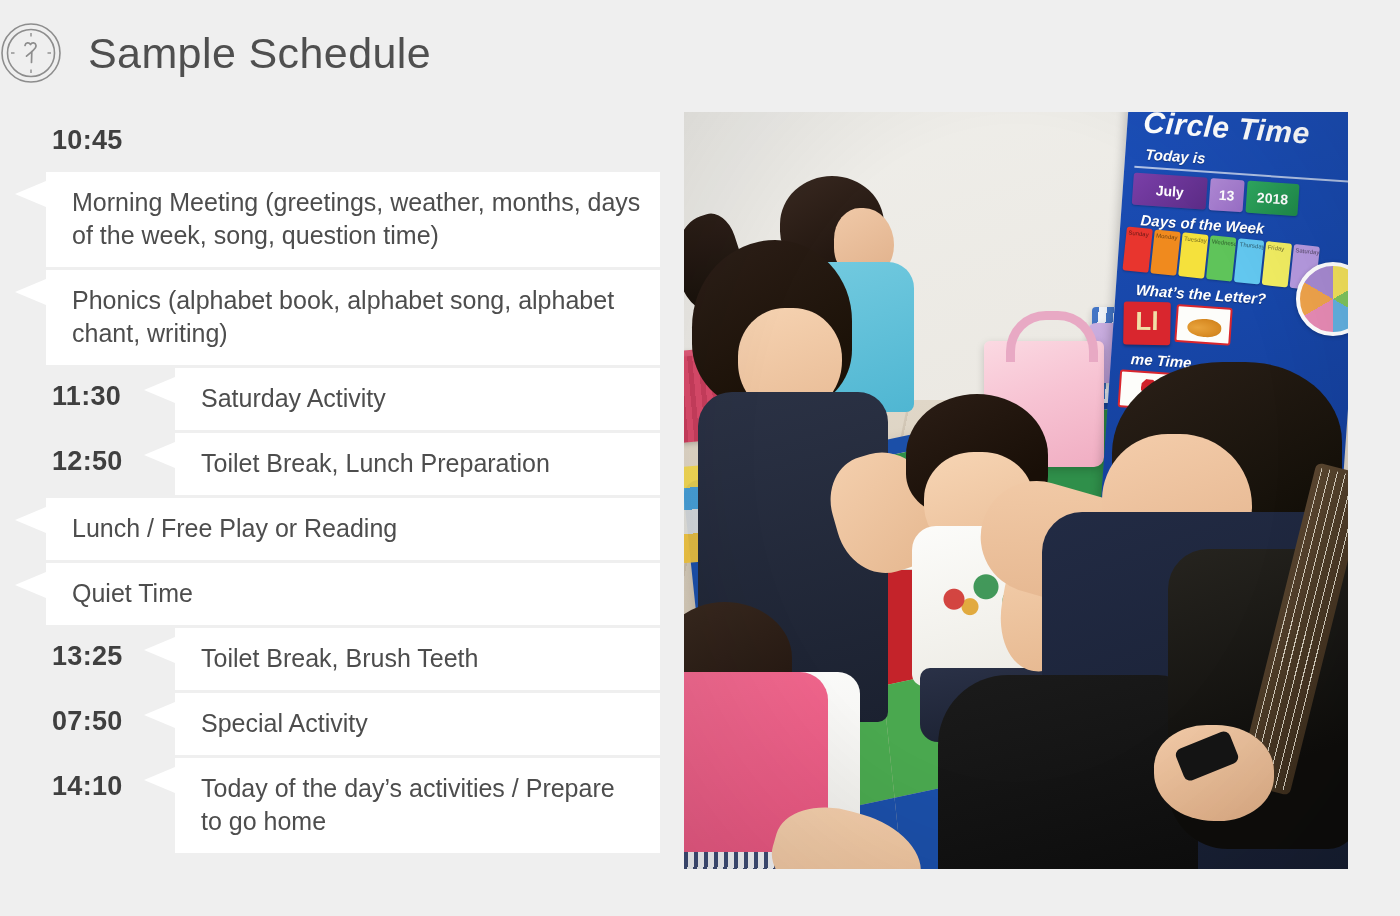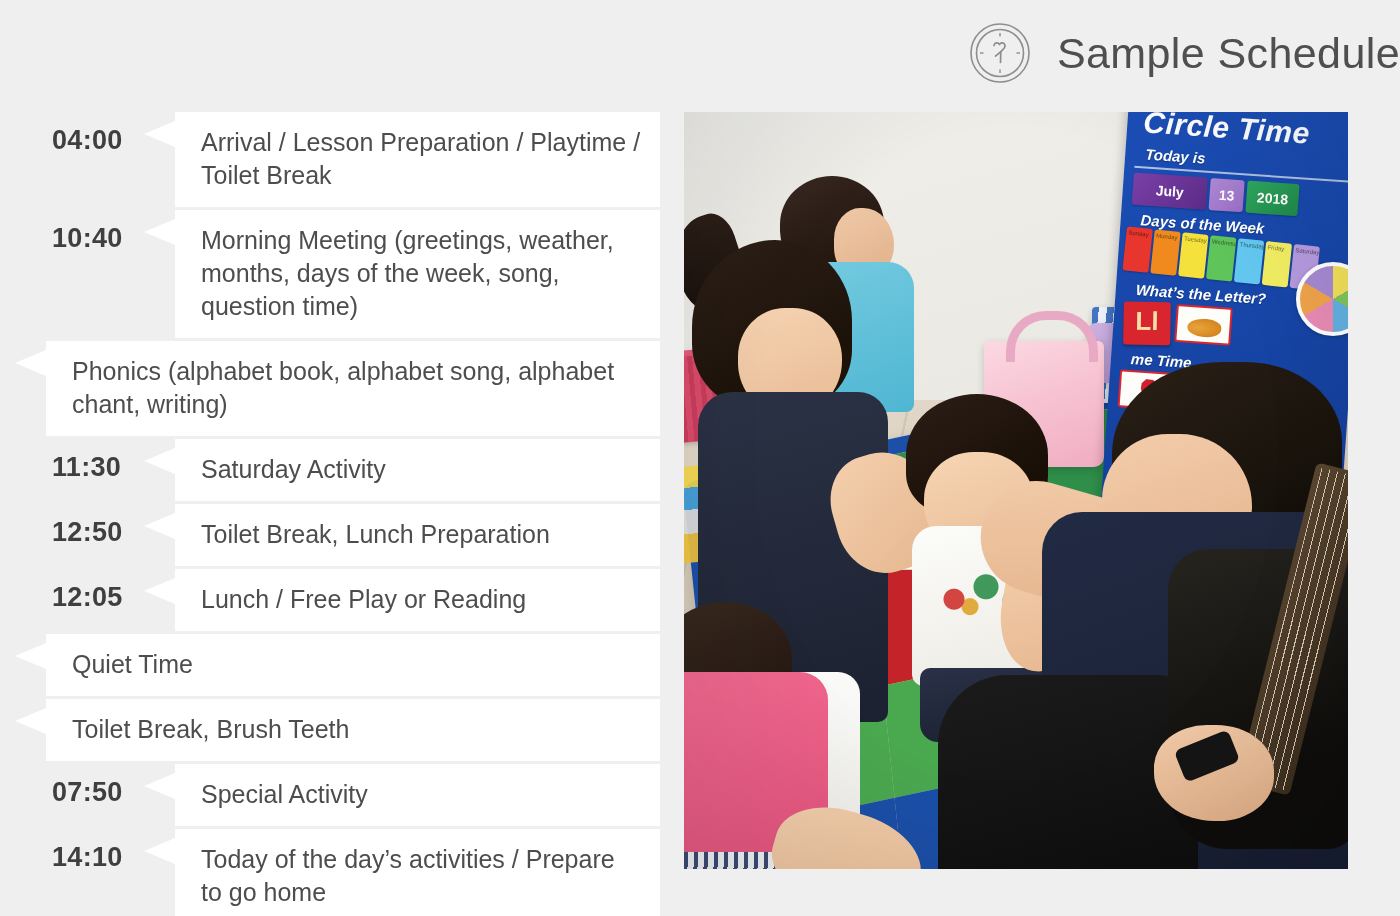--- a/index.html
+++ b/index.html
@@ -16,21 +16,21 @@
     font-family: "Liberation Sans", sans-serif;
     color: #4a4a4a;
     position: relative;
   }
 
   
   .header {
     height: 112px;
     display: flex;
     align-items: center;
-    justify-content: flex-end;
+    justify-content: flex-start;
     gap: 26px;
     padding-bottom: 6px;
   }
 
   .clock-icon {
     width: 62px;
     height: 62px;
     flex: 0 0 auto;
     display: block;
   }
@@ -626,28 +626,24 @@
   </svg>
 
   <h1 class="page-title">Sample Schedule</h1>
 </div>
 
 <div class="main">
 
   <div class="schedule">
 
     <div class="schedule-row">
-      <div class="row-time">04:00</div>
-      <div class="row-body">
-        <div class="row-text">Arrival / Lesson Preparation / Playtime / Toilet Break</div>
-      </div>
-    </div>
-
-    <div class="schedule-row">
-      <div class="row-time">10:40</div>
+      <div class="row-time">10:45</div>
+    </div>
+
+    <div class="schedule-row">
       <div class="row-body">
         <div class="row-text">Morning Meeting (greetings, weather, months, days of the week, song, question time)</div>
       </div>
     </div>
 
     <div class="schedule-row">
       <div class="row-body">
         <div class="row-text">Phonics (alphabet book, alphabet song, alphabet chant, writing)</div>
       </div>
     </div>
@@ -660,33 +656,33 @@
     </div>
 
     <div class="schedule-row">
       <div class="row-time">12:50</div>
       <div class="row-body">
         <div class="row-text">Toilet Break, Lunch Preparation</div>
       </div>
     </div>
 
     <div class="schedule-row">
-      <div class="row-time">12:05</div>
       <div class="row-body">
         <div class="row-text">Lunch / Free Play or Reading</div>
       </div>
     </div>
 
     <div class="schedule-row">
       <div class="row-body">
         <div class="row-text">Quiet Time</div>
       </div>
     </div>
 
     <div class="schedule-row">
+      <div class="row-time">13:25</div>
       <div class="row-body">
         <div class="row-text">Toilet Break, Brush Teeth</div>
       </div>
     </div>
 
     <div class="schedule-row">
       <div class="row-time">07:50</div>
       <div class="row-body">
         <div class="row-text">Special Activity</div>
       </div>

